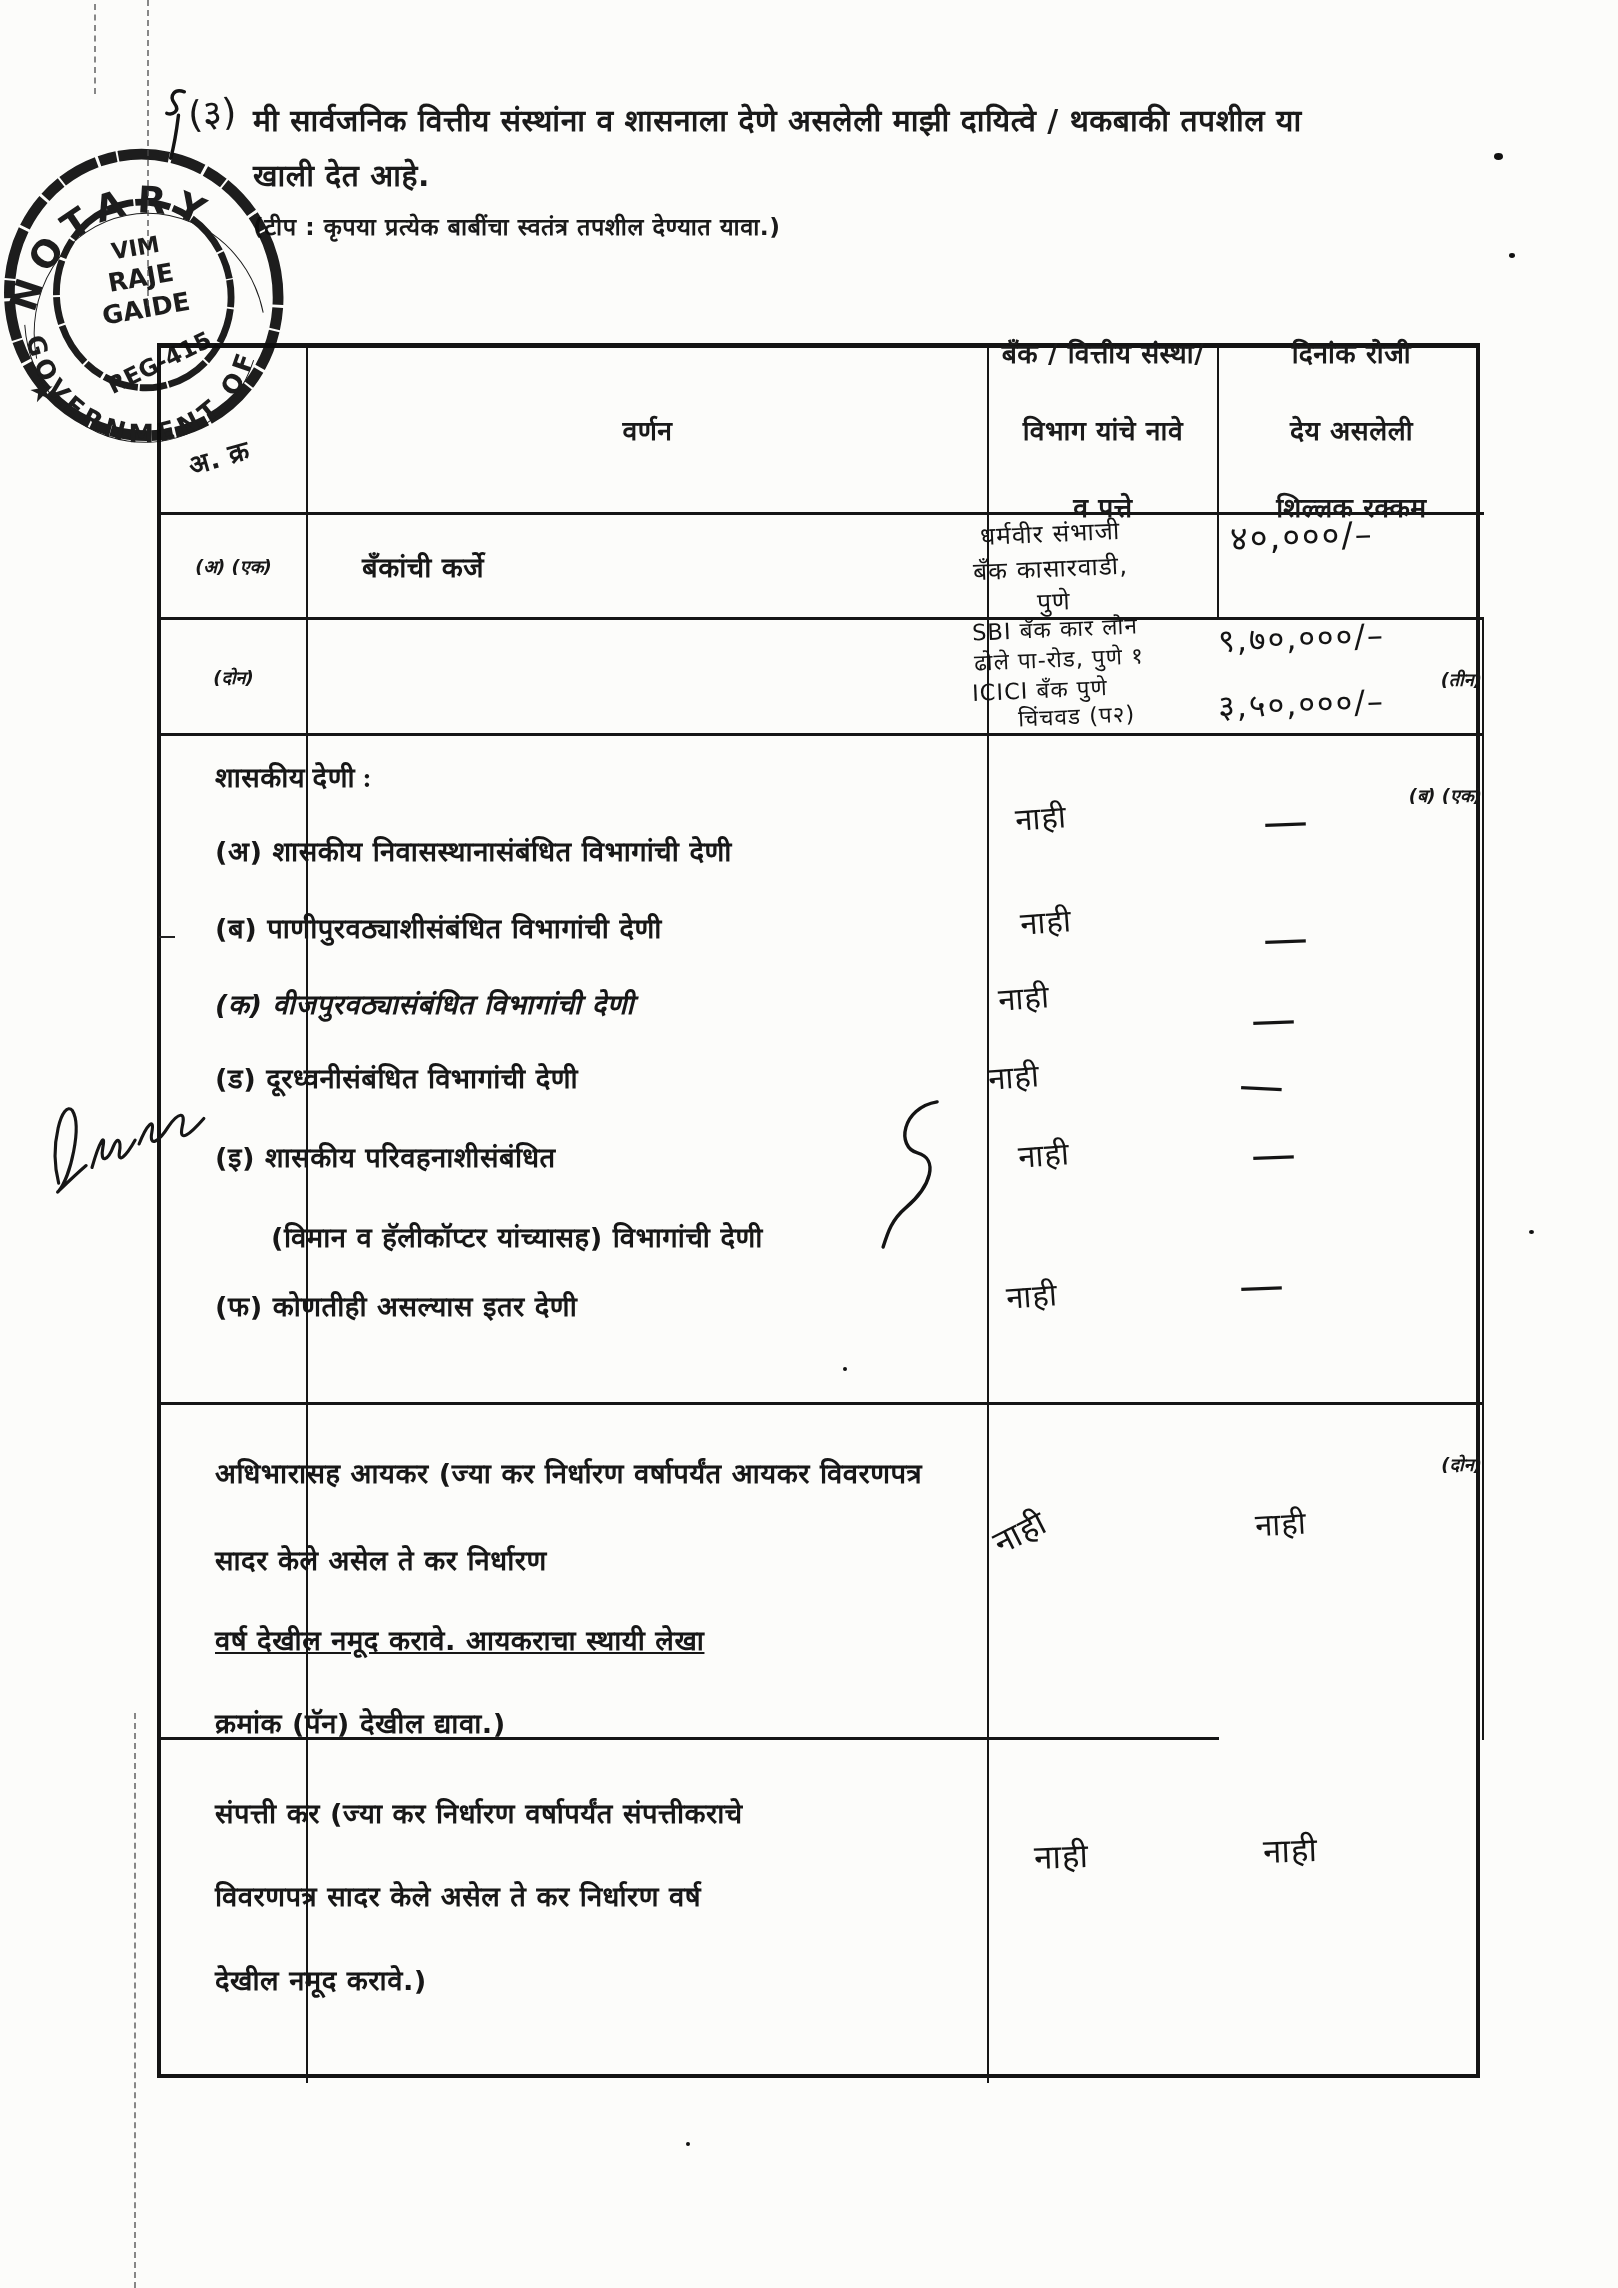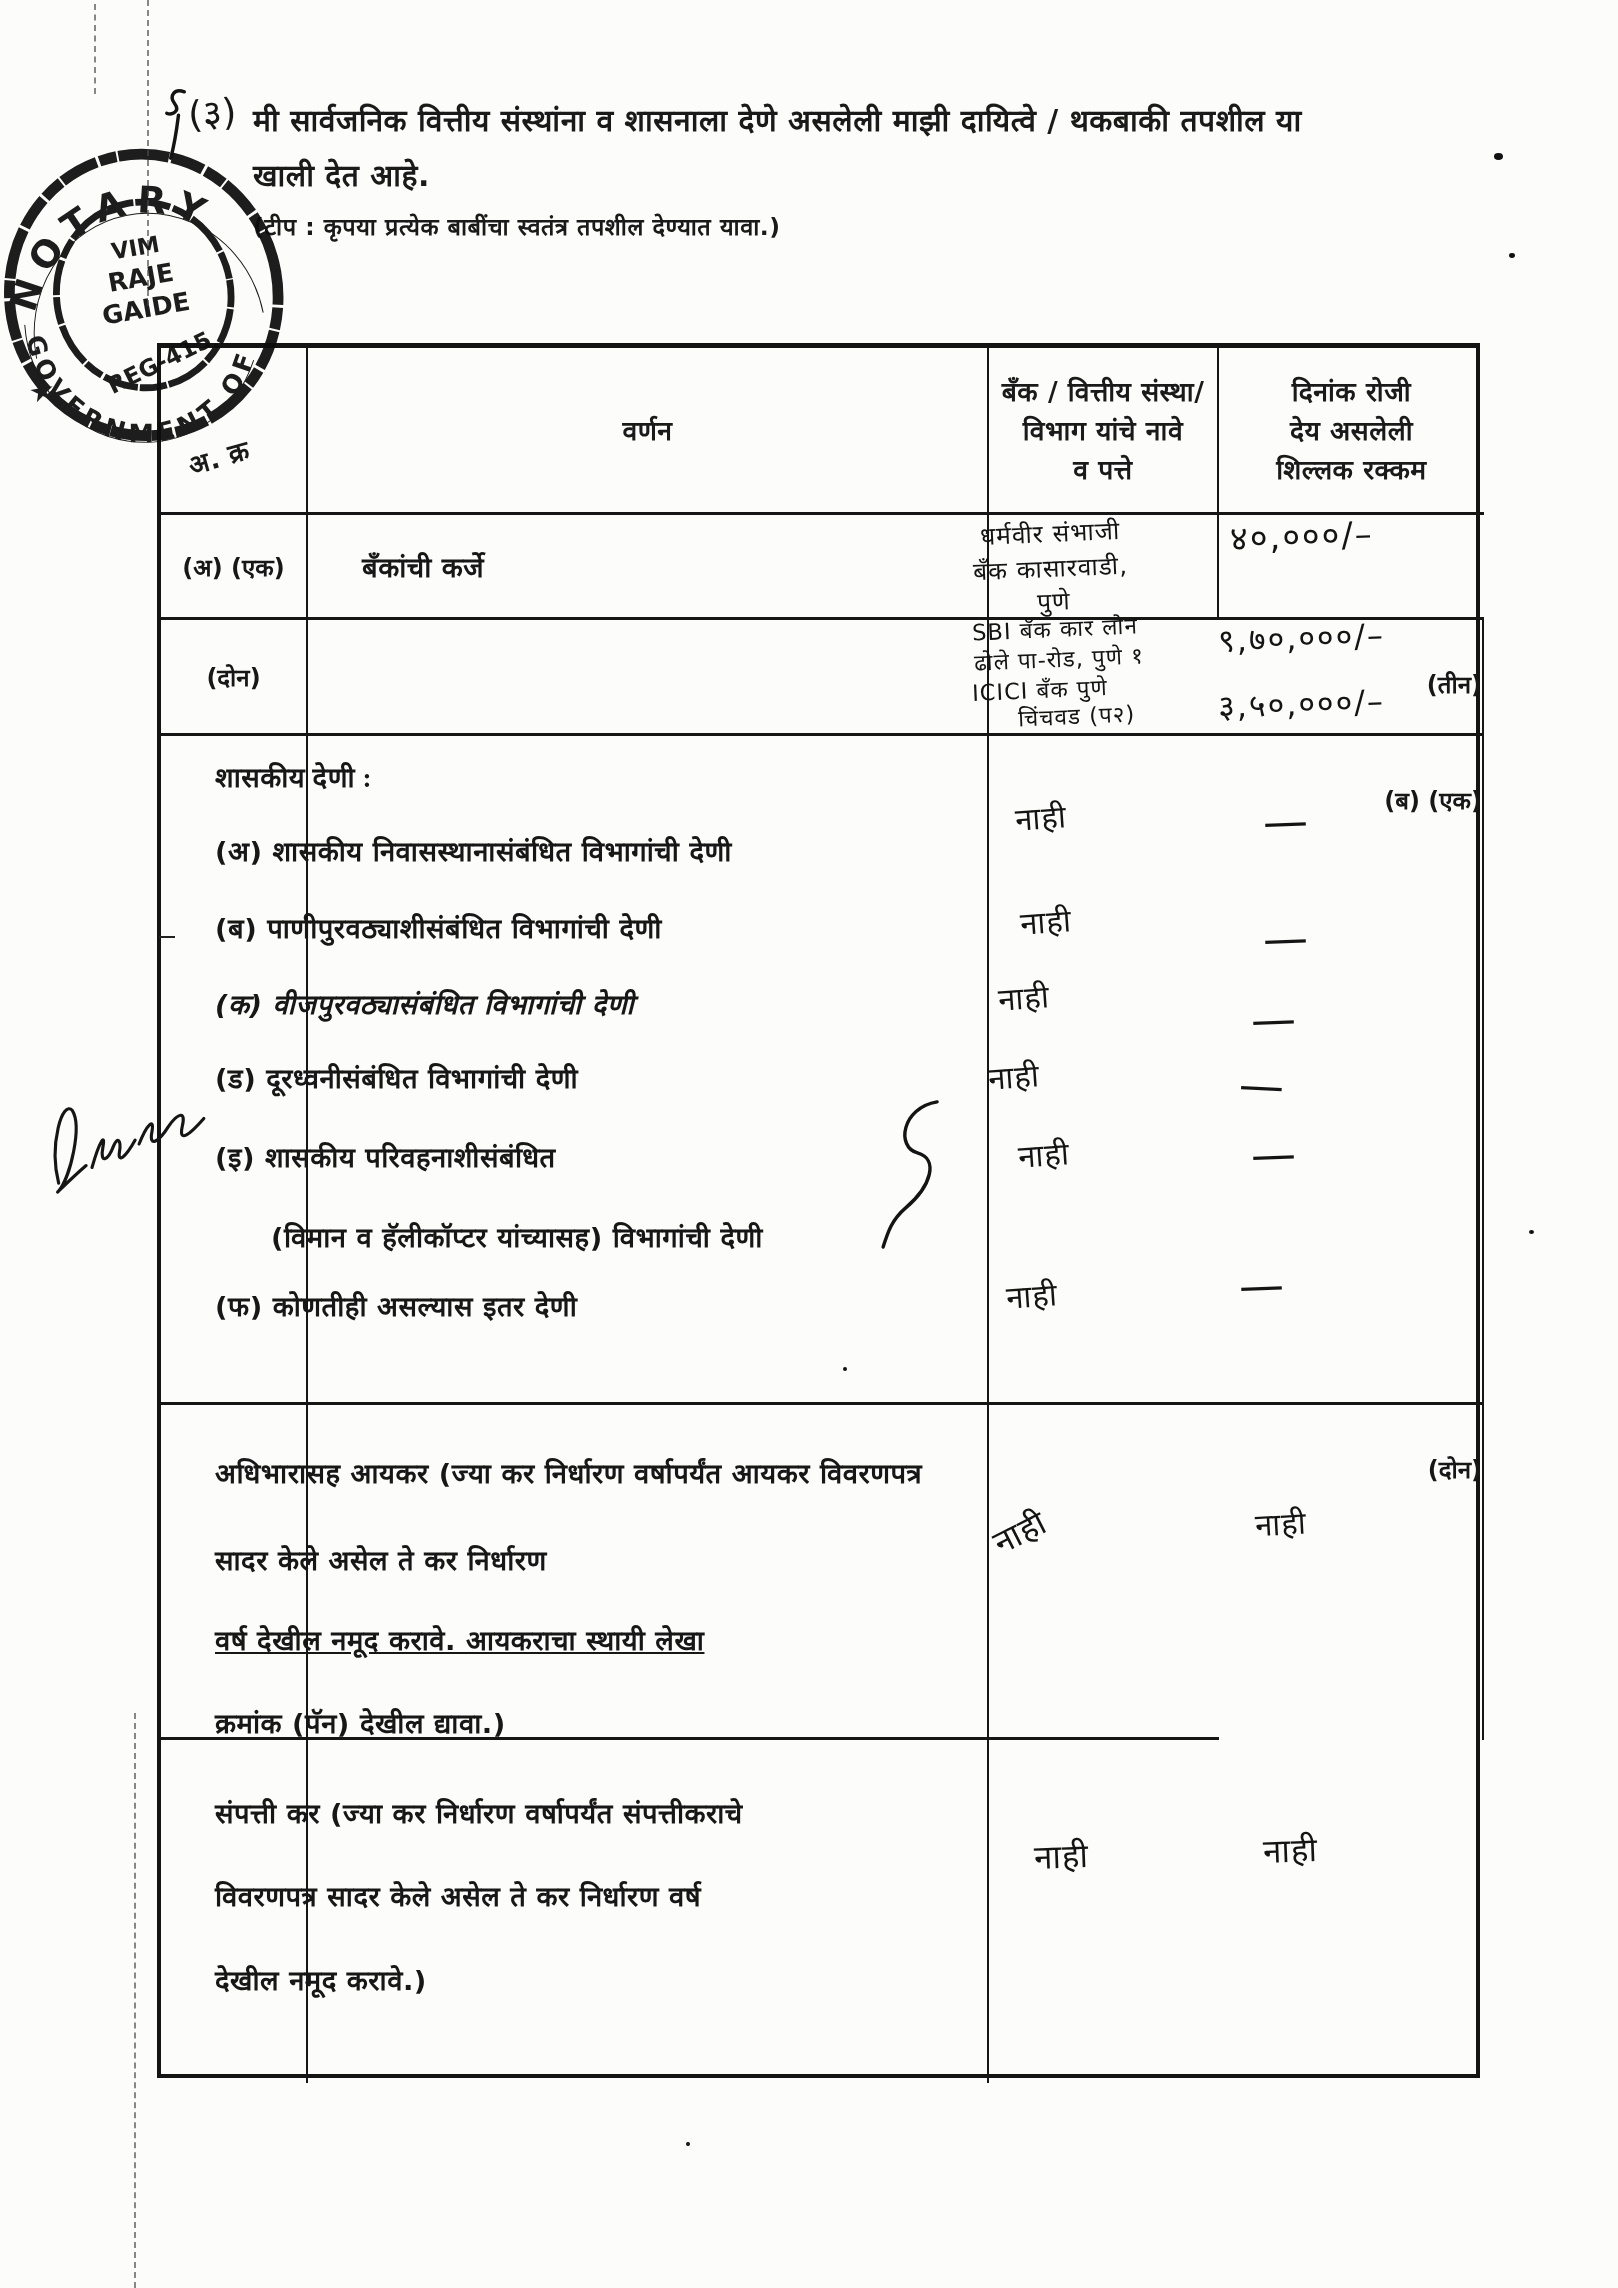--- a/index.html
+++ b/index.html
@@ -16,26 +16,26 @@
   .note{font-size:23.5px;}
   .secnum{font-size:37px;font-weight:400;transform:rotate(-4deg);}
   
   .table-wrap{position:absolute;left:157px;top:343px;width:1323px;height:1735px;}
   .sheet-table{
     display:grid;width:100%;height:100%;box-sizing:border-box;
     grid-template-columns:147px 681px 230px 265px;
     grid-template-rows:167px 105px 116px 669px 335px 343px;
     border:4.9px solid #141414;border-top-width:5.9px;background:transparent;
   }
-  .cell{position:relative;border-right:2.9px solid #161616;border-bottom:3.9px solid #161616;box-sizing:border-box;}
+  .cell{position:relative;border-right:2.9px solid #161616;border-bottom:3.9px solid #161616;box-sizing:border-box;gap:38px;}
   .cell.lastcol{border-right:none;}
   .cell.lastrow{border-bottom:none;}
   .hcell{display:flex;align-items:center;justify-content:center;flex-direction:column;font-size:26.5px;}
   .hcell .pt{line-height:39px;font-size:26.5px;}
-  .sn{font-size:24px;font-weight:700;white-space:nowrap;}
+  .sn{font-size:18px;font-weight:700;white-space:nowrap;font-style:italic;}
   .sn-center{display:flex;align-items:center;justify-content:center;}
   .sn-top{display:flex;justify-content:flex-end;align-items:flex-start;padding-top:47px;}
   .ln{position:absolute;left:54px;font-size:27.4px;font-weight:700;white-space:nowrap;letter-spacing:0.5px;}
   
   .hw{position:absolute;font-weight:400;color:#141414;white-space:nowrap;}
   .hw-bank{font-size:24.5px;transform:rotate(-2.5deg);letter-spacing:1px;}
   .hw-amt{font-size:34px;letter-spacing:2px;transform:rotate(-2deg);}
   .hw-nahi{font-size:31px;transform:rotate(-4deg);letter-spacing:1px;}
   .hw-dash{font-size:45px;line-height:19.6px;transform:rotate(-2deg);}
   

